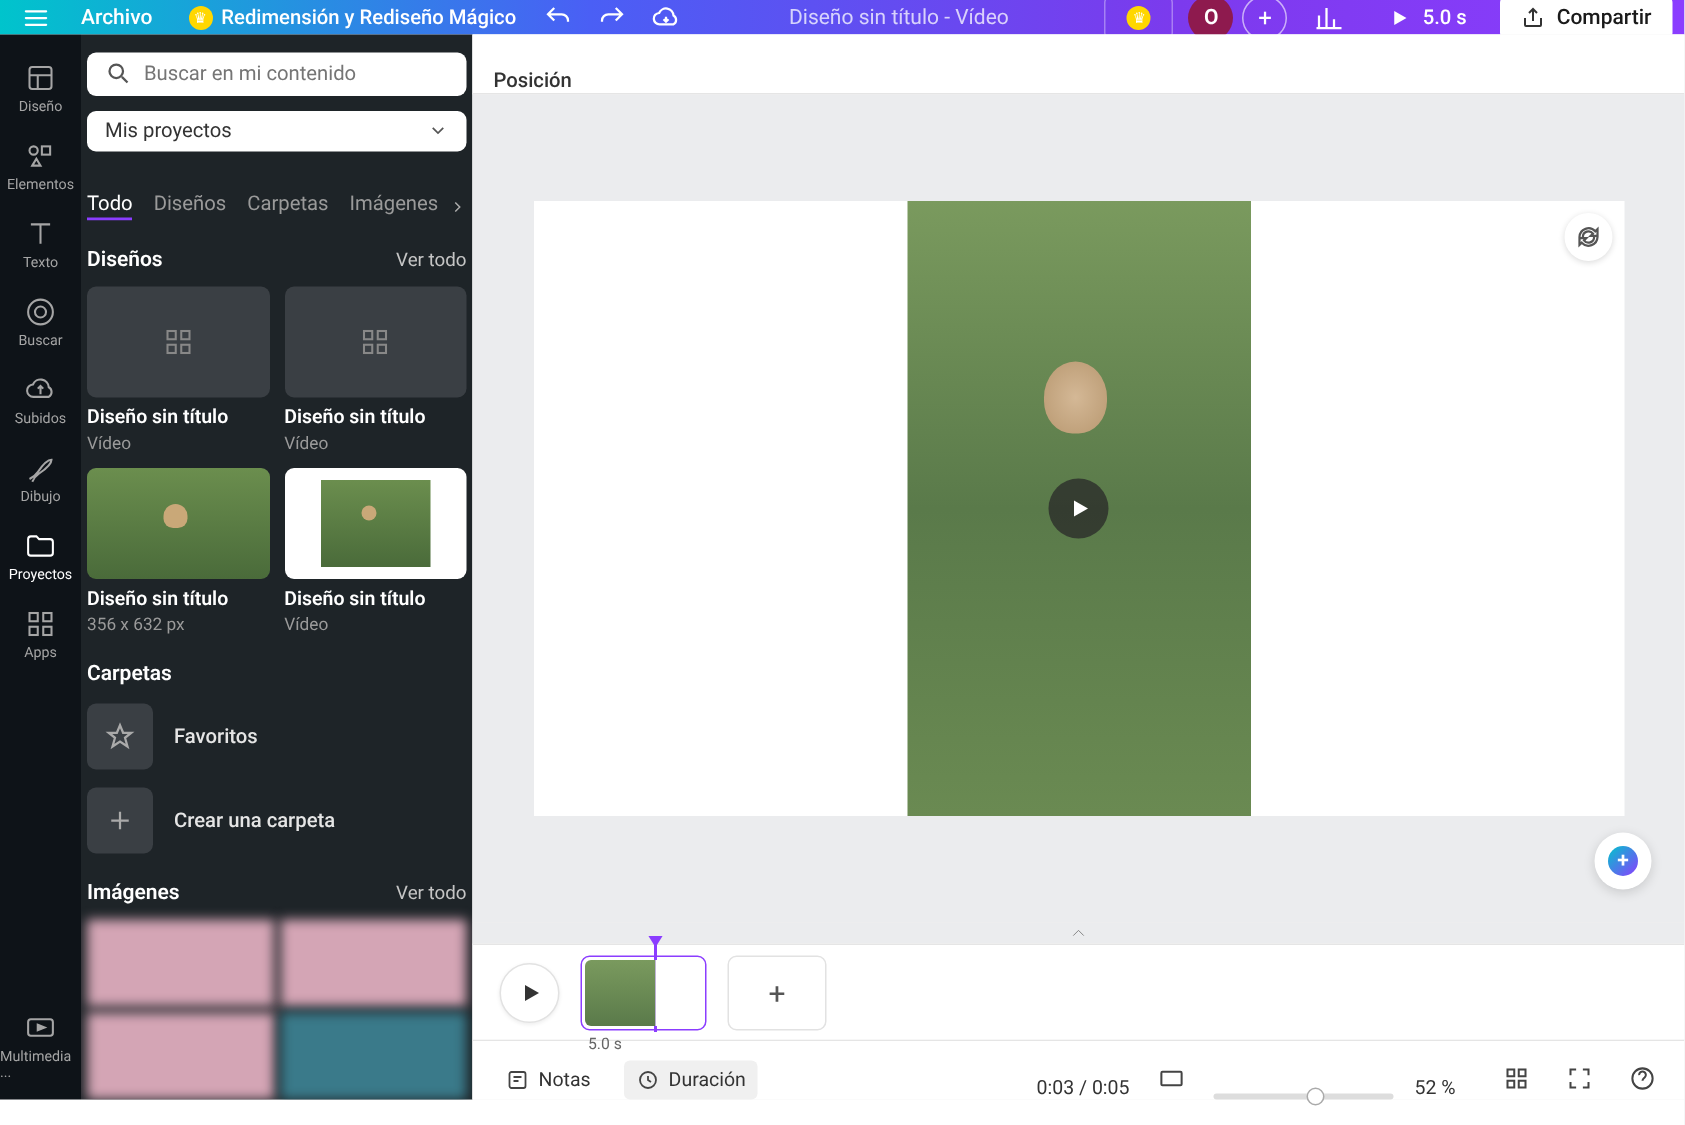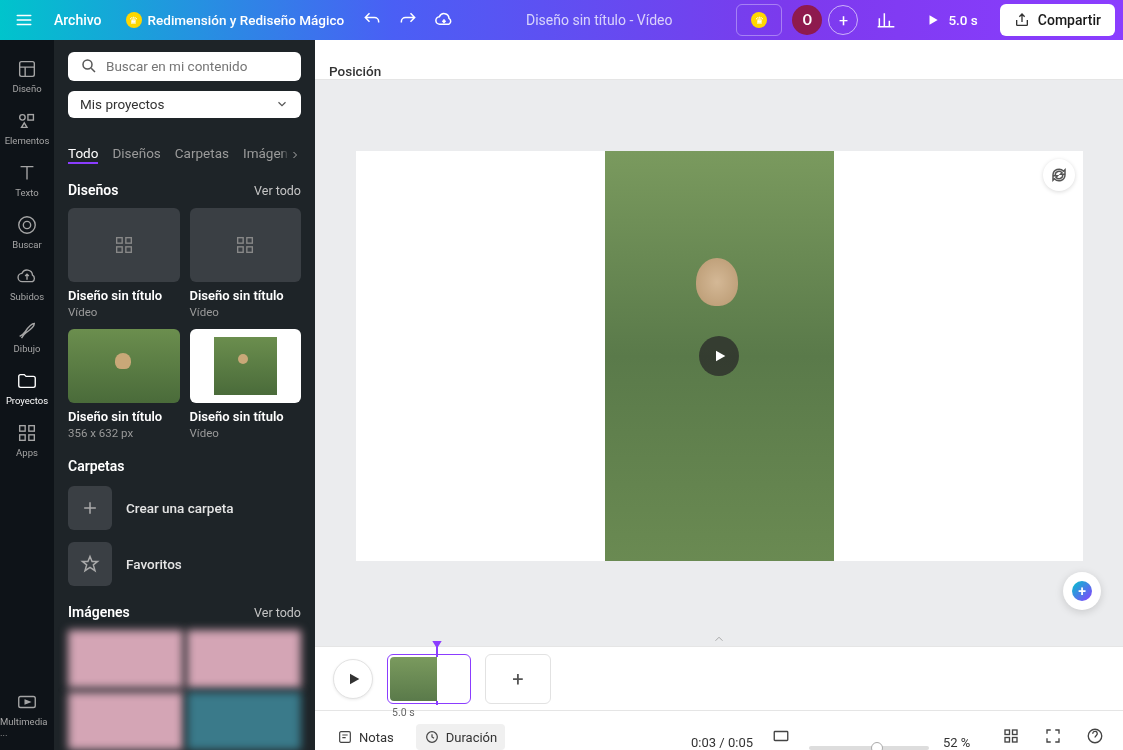--- a/index.html
+++ b/index.html
@@ -1,37 +1,37 @@
 <!DOCTYPE html>
 <html><head>
 <meta charset="utf-8">
 <style>
 *{margin:0;padding:0;box-sizing:border-box;font-family:-apple-system,BlinkMacSystemFont,"Segoe UI",Roboto,sans-serif}
 body{width:1123px;height:750px;overflow:hidden;background:#fff}
-.topbar{height:40px;background:linear-gradient(90deg,#00c4cc 0%,#4a5ff5 35%,#7c3aed 70%,#8b3dff 100%);display:flex;align-items:center;padding:0 8px;color:#fff}
+.topbar{height:23px;background:linear-gradient(90deg,#00c4cc 0%,#4a5ff5 35%,#7c3aed 70%,#8b3dff 100%);display:flex;align-items:center;padding:0 8px;color:#fff}
 .hamburger{width:32px;height:32px;display:flex;align-items:center;justify-content:center;cursor:pointer}
 .hamburger svg{width:18px;height:18px}
 .tb-item{padding:0 14px;font-size:14px;font-weight:500;cursor:pointer}
 .pro-badge{display:flex;align-items:center;gap:6px;padding:0 10px;font-size:13.5px;font-weight:500}
 .crown{width:16px;height:16px;background:#ffd700;border-radius:50%;display:inline-flex;align-items:center;justify-content:center;font-size:10px}
 .tb-icon{width:36px;height:36px;display:flex;align-items:center;justify-content:center;cursor:pointer}
 .tb-icon svg{width:20px;height:20px;stroke:#fff;fill:none;stroke-width:1.8}
 .tb-spacer{flex:1;display:flex;align-items:center;justify-content:center}
 .doc-title{color:rgba(255,255,255,0.75);font-size:14px}
 .trial-btn{display:flex;align-items:center;gap:8px;padding:7px 14px;border:1px solid rgba(255,255,255,0.35);border-radius:6px;font-size:13.5px;font-weight:500;cursor:pointer}
 .avatar{width:30px;height:30px;border-radius:50%;background:#8e1a4e;color:#fff;display:flex;align-items:center;justify-content:center;font-weight:600;font-size:14px;margin-left:10px}
 .plus-circ{width:30px;height:30px;border:1px solid rgba(255,255,255,0.6);border-radius:50%;display:flex;align-items:center;justify-content:center;margin-left:6px;cursor:pointer}
 .play-dur{display:flex;align-items:center;gap:8px;padding:6px 12px;margin-left:10px;cursor:pointer}
 .share-btn{background:#fff;color:#1a1a1a;padding:8px 14px;border-radius:6px;font-size:14px;font-weight:500;display:flex;align-items:center;gap:8px;margin-left:10px;cursor:pointer}
 .main{display:flex;height:710px}
 .rail{width:54px;background:#0e1318;display:flex;flex-direction:column;align-items:center;padding-top:10px}
 .rail-item{width:54px;height:52px;display:flex;flex-direction:column;align-items:center;justify-content:center;gap:3px;color:#a5a5a5;cursor:pointer;font-size:9.5px}
 .rail-item.active{color:#fff}
 .rail-item svg{width:22px;height:22px;stroke:currentColor;fill:none;stroke-width:1.5}
-.panel{width:261px;background:#1e2428;color:#e5e5e5;display:flex;flex-direction:column;padding:12px 14px 0;overflow-y:auto;position:relative}
+.panel{width:261px;background:#1e2428;color:#e5e5e5;display:flex;flex-direction:column;padding:12px 4px 0;overflow-y:auto;position:relative}
 .panel::-webkit-scrollbar{width:6px}.panel::-webkit-scrollbar-thumb{background:#444;border-radius:3px}
 .search-wrap{background:#fff;border-radius:6px;height:38px;display:flex;align-items:center;padding:0 12px;gap:8px}
 .search-wrap svg{width:18px;height:18px;stroke:#555;fill:none;stroke-width:2}
 .search-wrap input{border:none;outline:none;flex:1;font-size:13.5px;color:#333}
 .select-wrap{background:#fff;border-radius:6px;height:36px;display:flex;align-items:center;justify-content:space-between;padding:0 12px;margin-top:10px;color:#333;font-size:13.5px;cursor:pointer}
 .tabs{display:flex;gap:14px;margin-top:27px;font-size:13.5px;color:#9a9a9a;position:relative;overflow:hidden}
 .tab{cursor:pointer;padding-bottom:8px}
 .tab.active{color:#fff;border-bottom:2.5px solid #8b3dff}
 .tab-arrow{position:absolute;right:0;top:0;width:20px;height:20px;background:linear-gradient(90deg,transparent,#1e2428 40%);display:flex;align-items:center;justify-content:flex-end}
 .sec-head{display:flex;justify-content:space-between;align-items:center;margin-top:18px;font-size:14px}
@@ -286,32 +286,32 @@
           <div class="item-sub">Vídeo</div>
         </div>
     </div>
 
     <div class="sec-head">
         <span class="title">Carpetas</span>
       </div>
     <div class="folder-row">
         <div class="folder-icon">
           <svg viewBox="0 0 24 24">
-            <path d="M12 5v14M5 12h14"></path>
-          </svg>
-        </div>
-        <span class="folder-label">Crear una carpeta</span>
+            <path d="M12 3l2.5 6H21l-5 4 2 7-6-4-6 4 2-7-5-4h6.5z"></path>
+          </svg>
+        </div>
+        <span class="folder-label">Favoritos</span>
       </div>
     <div class="folder-row">
         <div class="folder-icon">
           <svg viewBox="0 0 24 24">
-            <path d="M12 3l2.5 6H21l-5 4 2 7-6-4-6 4 2-7-5-4h6.5z"></path>
-          </svg>
-        </div>
-        <span class="folder-label">Favoritos</span>
+            <path d="M12 5v14M5 12h14"></path>
+          </svg>
+        </div>
+        <span class="folder-label">Crear una carpeta</span>
       </div>
 
     <div class="sec-head">
         <span class="title">Imágenes</span>
         <span class="all">Ver todo</span>
       </div>
     <div class="img-grid">
       <div class="img-cell"></div>
       <div class="img-cell"></div>
       <div class="img-cell"></div>

